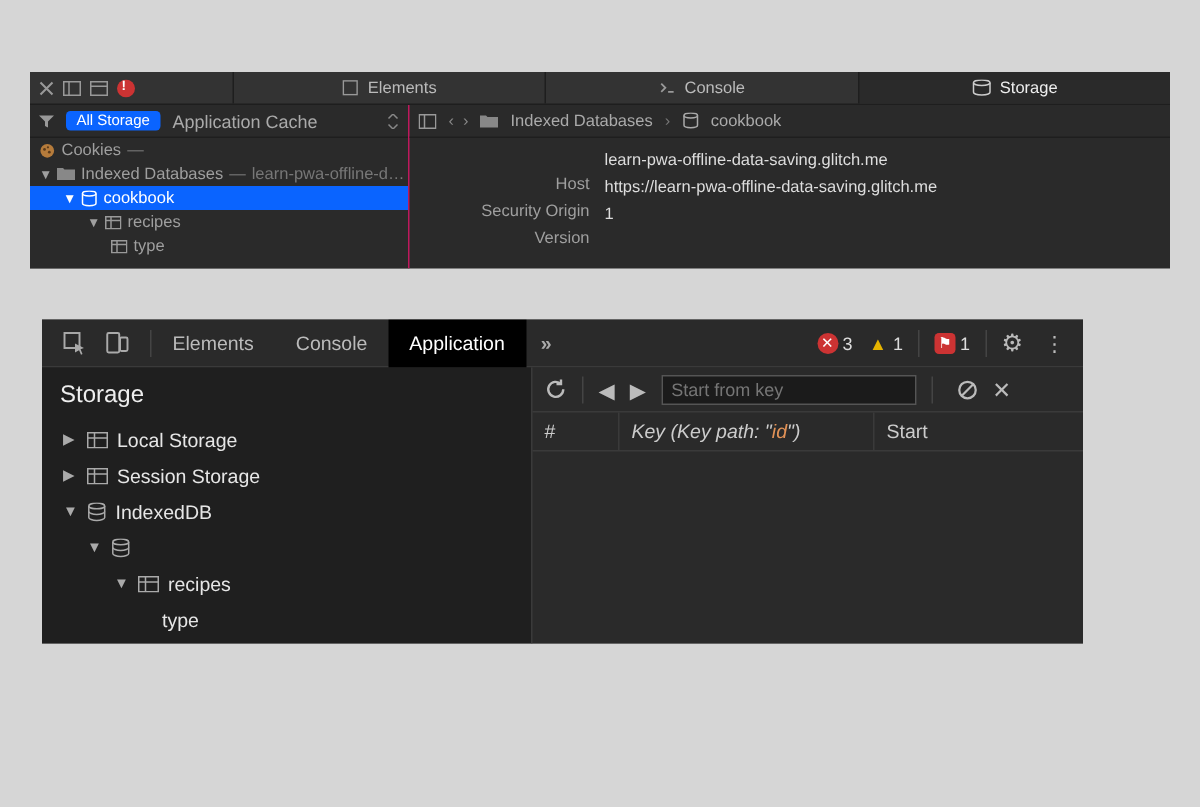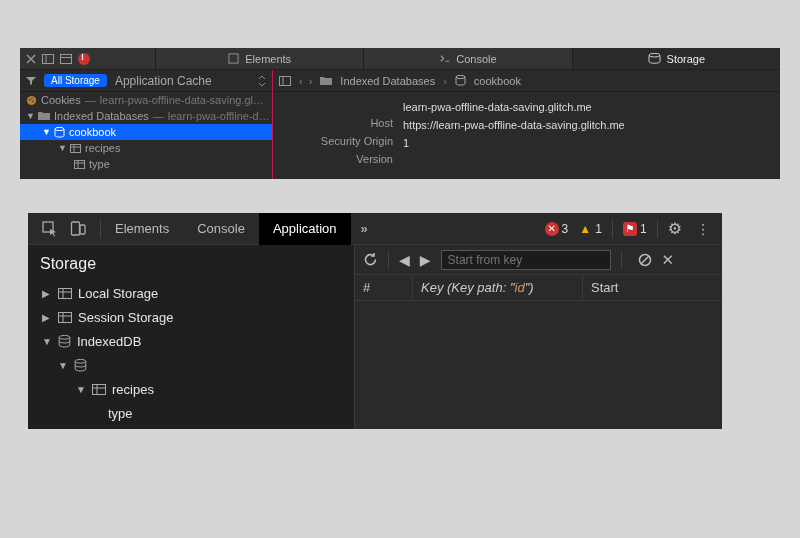--- a/index.html
+++ b/index.html
@@ -165,21 +165,20 @@
             <span class="i">
                 <svg width="11" height="11" viewBox="0 0 12 12">
                   <circle cx="6" cy="6" r="5" fill="#b57b3b"></circle>
                   <circle cx="4" cy="5" r="1" fill="#5a3a1a"></circle>
                   <circle cx="7.5" cy="7" r="1" fill="#5a3a1a"></circle>
                   <circle cx="6.5" cy="3.5" r="0.8" fill="#5a3a1a"></circle>
                 </svg>
               </span>
             <span>Cookies</span>
             <span style="color:#777;">—</span>
-            <span class="p1-trunc" style="color:#777;">learn-pwa-offline-data-saving.gl…</span>
           </div>
           <div class="p1-row">
             <span class="p1-caret">▼</span>
             <span class="i">
                 <svg width="12" height="10" viewBox="0 0 12 10">
                   <path d="M0 1h4l1 1h7v7H0z" fill="#888"></path>
                 </svg>
               </span>
             <span>Indexed Databases</span>
             <span style="color:#777;">—</span>

